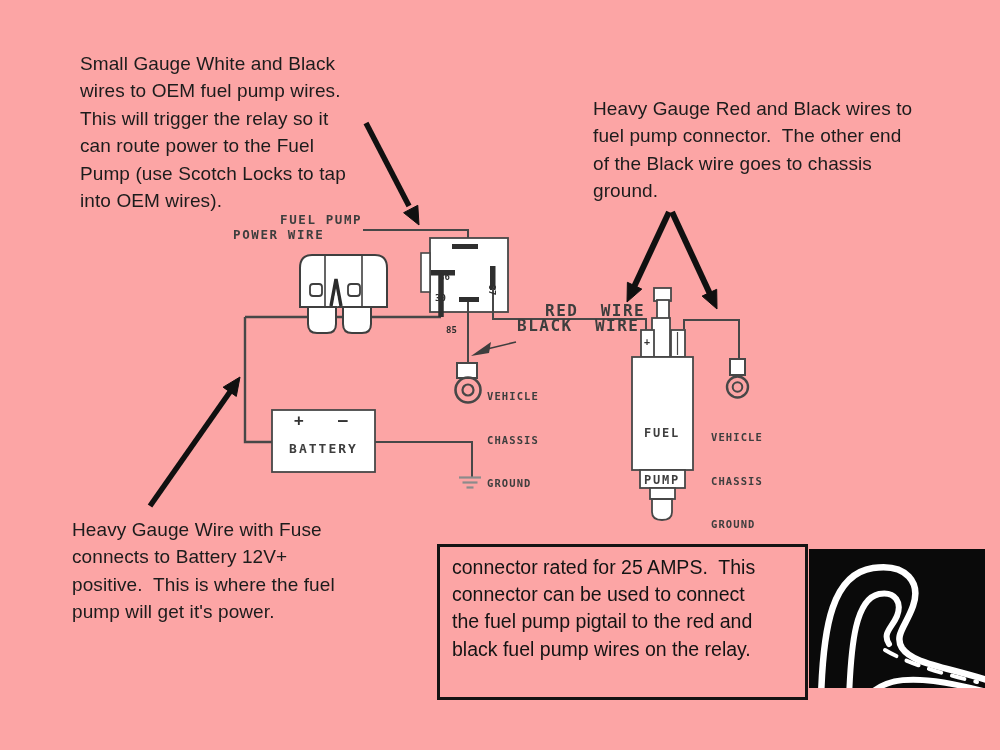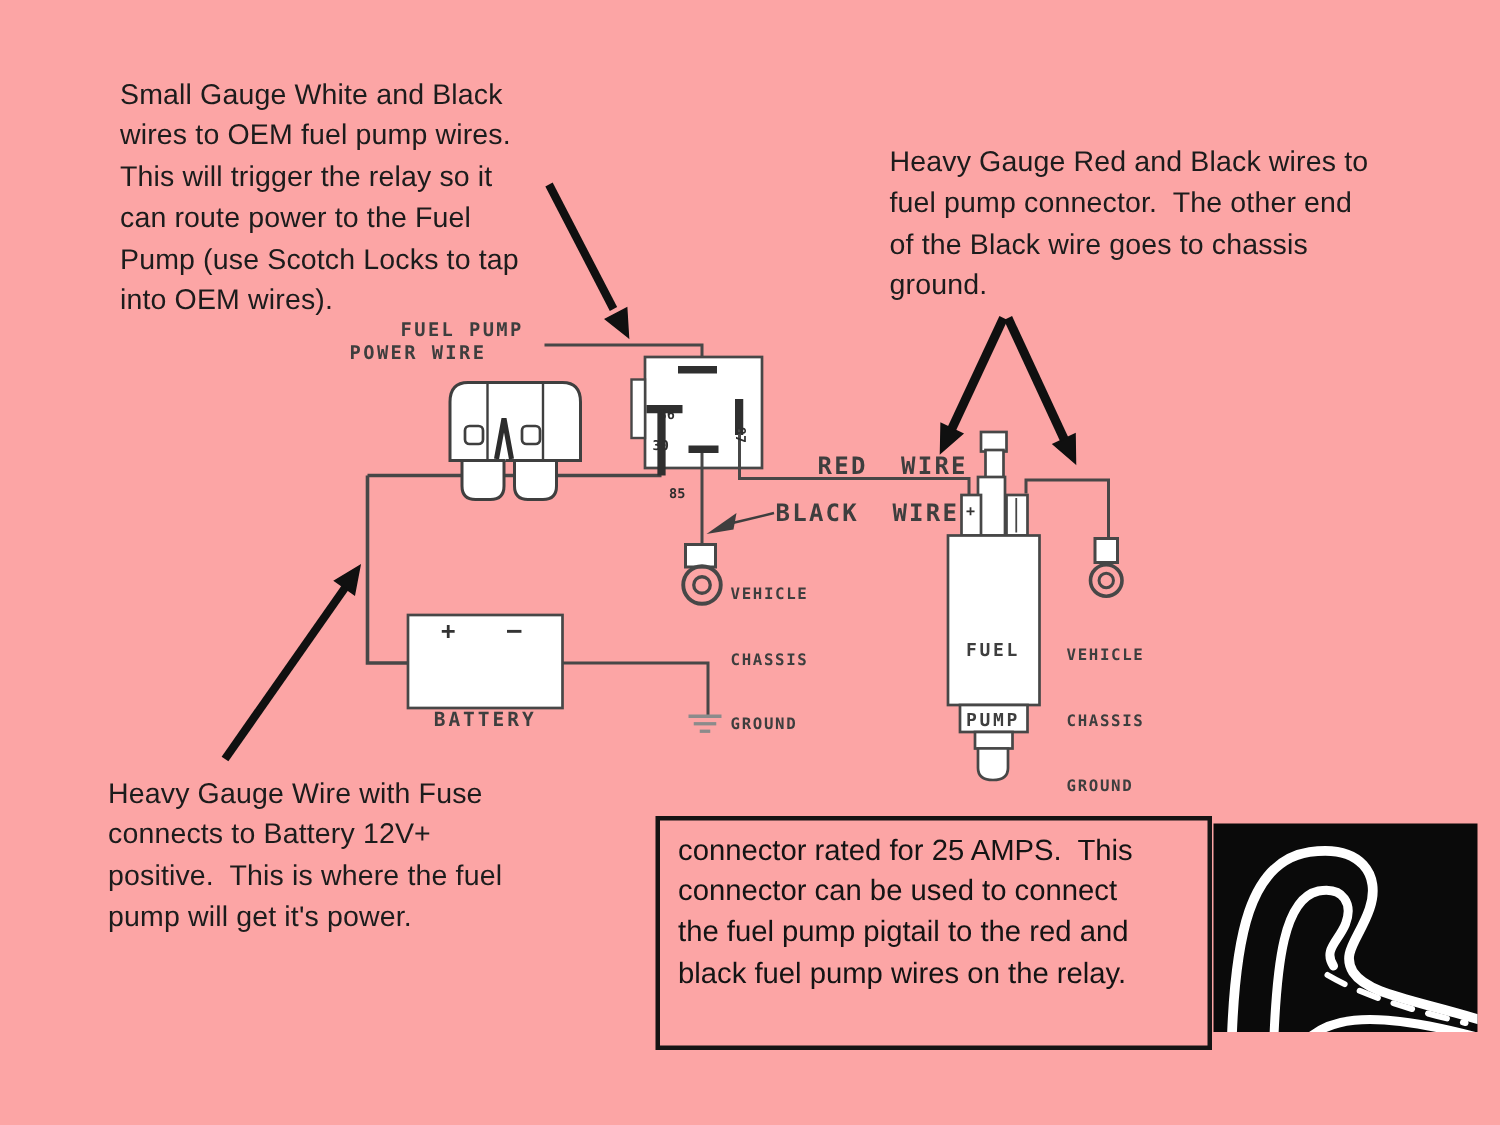--- a/index.html
+++ b/index.html
@@ -162,44 +162,44 @@
     <div class="line">pump will get it's power.</div>
   </div>
 
   <div id="note-box">
     <div class="line">connector rated for 25 AMPS.  This</div>
     <div class="line">connector can be used to connect</div>
     <div class="line">the fuel pump pigtail to the red and</div>
     <div class="line">black fuel pump wires on the relay.</div>
   </div>
 
-  <div class="tech lbl-big" style="left:267px;top:212px;">FUEL PUMP</div>
+  <div class="tech lbl-big" style="left:280px;top:212px;">FUEL PUMP</div>
   <div class="tech lbl-big" style="left:233px;top:227px;">POWER WIRE</div>
 
   <div class="tech lbl-mid" style="left:545px;top:301px;">RED  WIRE</div>
-  <div class="tech lbl-mid" style="left:517px;top:332px;">BLACK  WIRE</div>
+  <div class="tech lbl-mid" style="left:517px;top:316px;">BLACK  WIRE</div>
 
   <div class="tech lbl-sm" style="left:487px;top:360px;">
     <div>VEHICLE</div>
     <div>CHASSIS</div>
     <div>GROUND</div>
   </div>
 
   <div class="tech lbl-sm" style="left:711px;top:401px;">
     <div>VEHICLE</div>
     <div>CHASSIS</div>
     <div>GROUND</div>
   </div>
 
   <div class="tech ctr" style="left:630px;top:395px;width:64px;font-size:12px;letter-spacing:1.8px;font-weight:bold;line-height:15.5px;">
     <div>FUEL</div>
     <div>PUMP</div>
   </div>
 
-  <div class="tech ctr" style="left:272px;top:441px;width:103px;font-size:13px;letter-spacing:2px;font-weight:bold;margin-top:32px;">BATTERY</div>
+  <div class="tech ctr" style="left:272px;top:441px;width:103px;font-size:13px;letter-spacing:2px;font-weight:bold;">BATTERY</div>
   <div class="tech" style="left:294px;top:411px;font-size:16px;font-weight:bold;color:#333;">+</div>
   <div class="tech" style="left:338px;top:410px;font-size:16px;font-weight:bold;color:#333;">–</div>
 
   <div class="tech" style="left:644px;top:336px;font-size:10px;font-weight:bold;color:#333;">+</div>
 
   <div class="tech pin" style="left:439px;top:240px;">86</div>
   <div class="tech pin" style="left:435px;top:261px;text-align:center;">30</div>
   <div class="tech pin pin87" style="left:487px;top:253px;">87</div>
   <div class="tech pin" style="left:446px;top:293px;">85</div>
 

